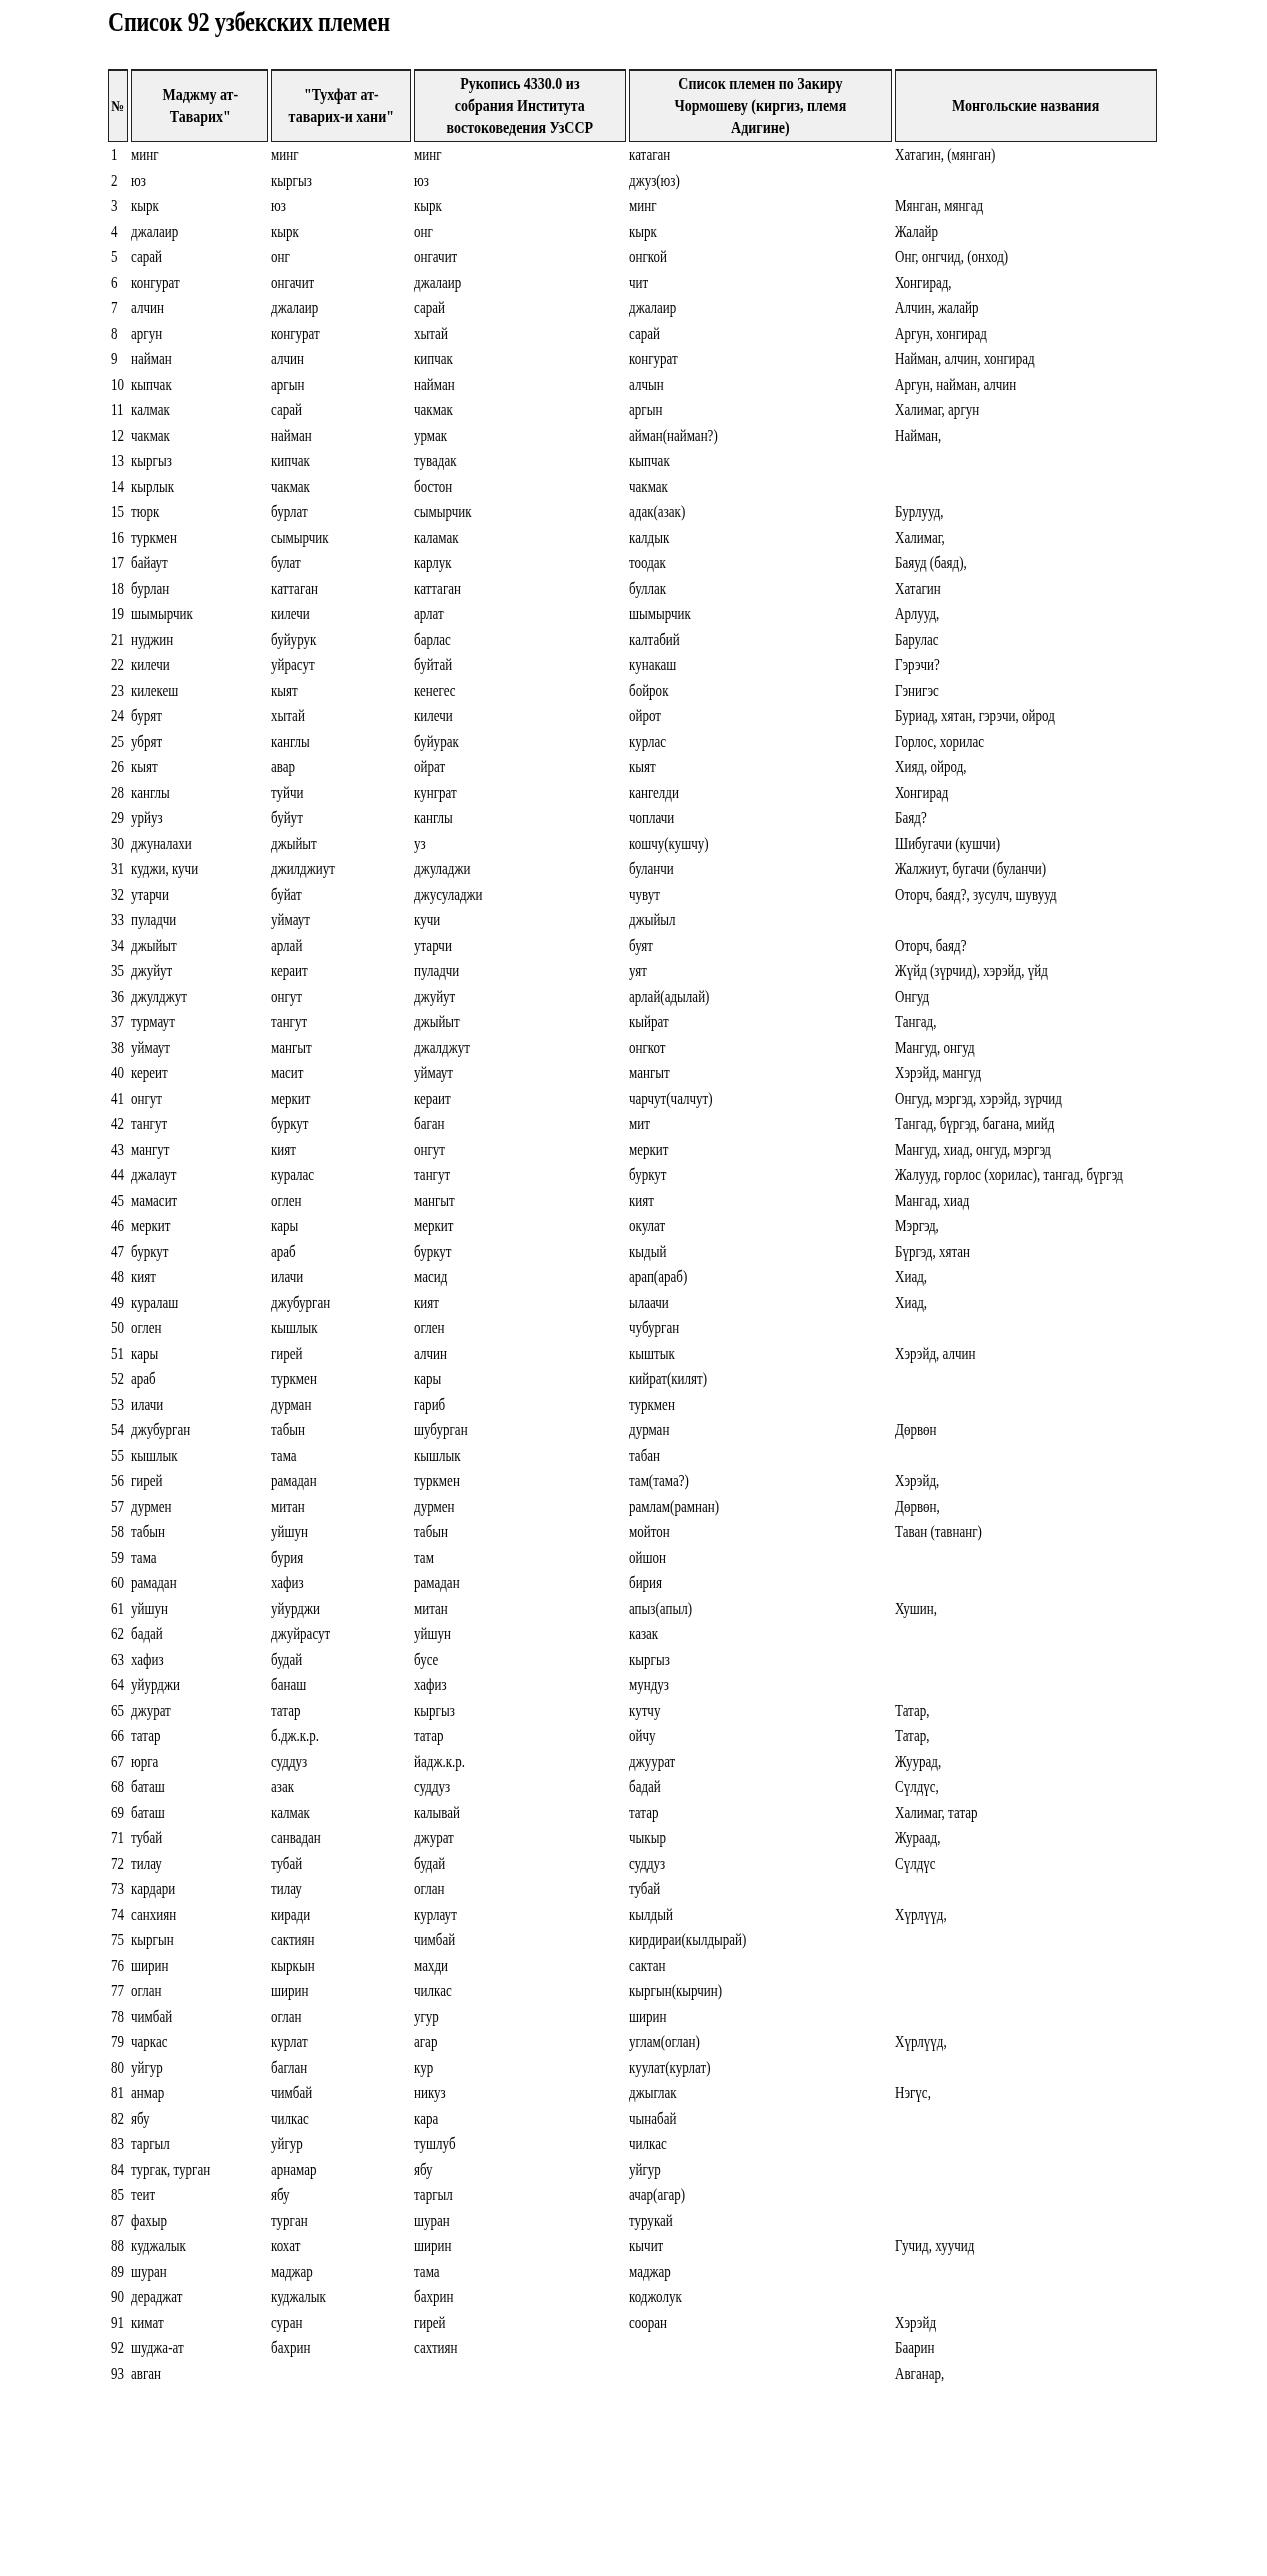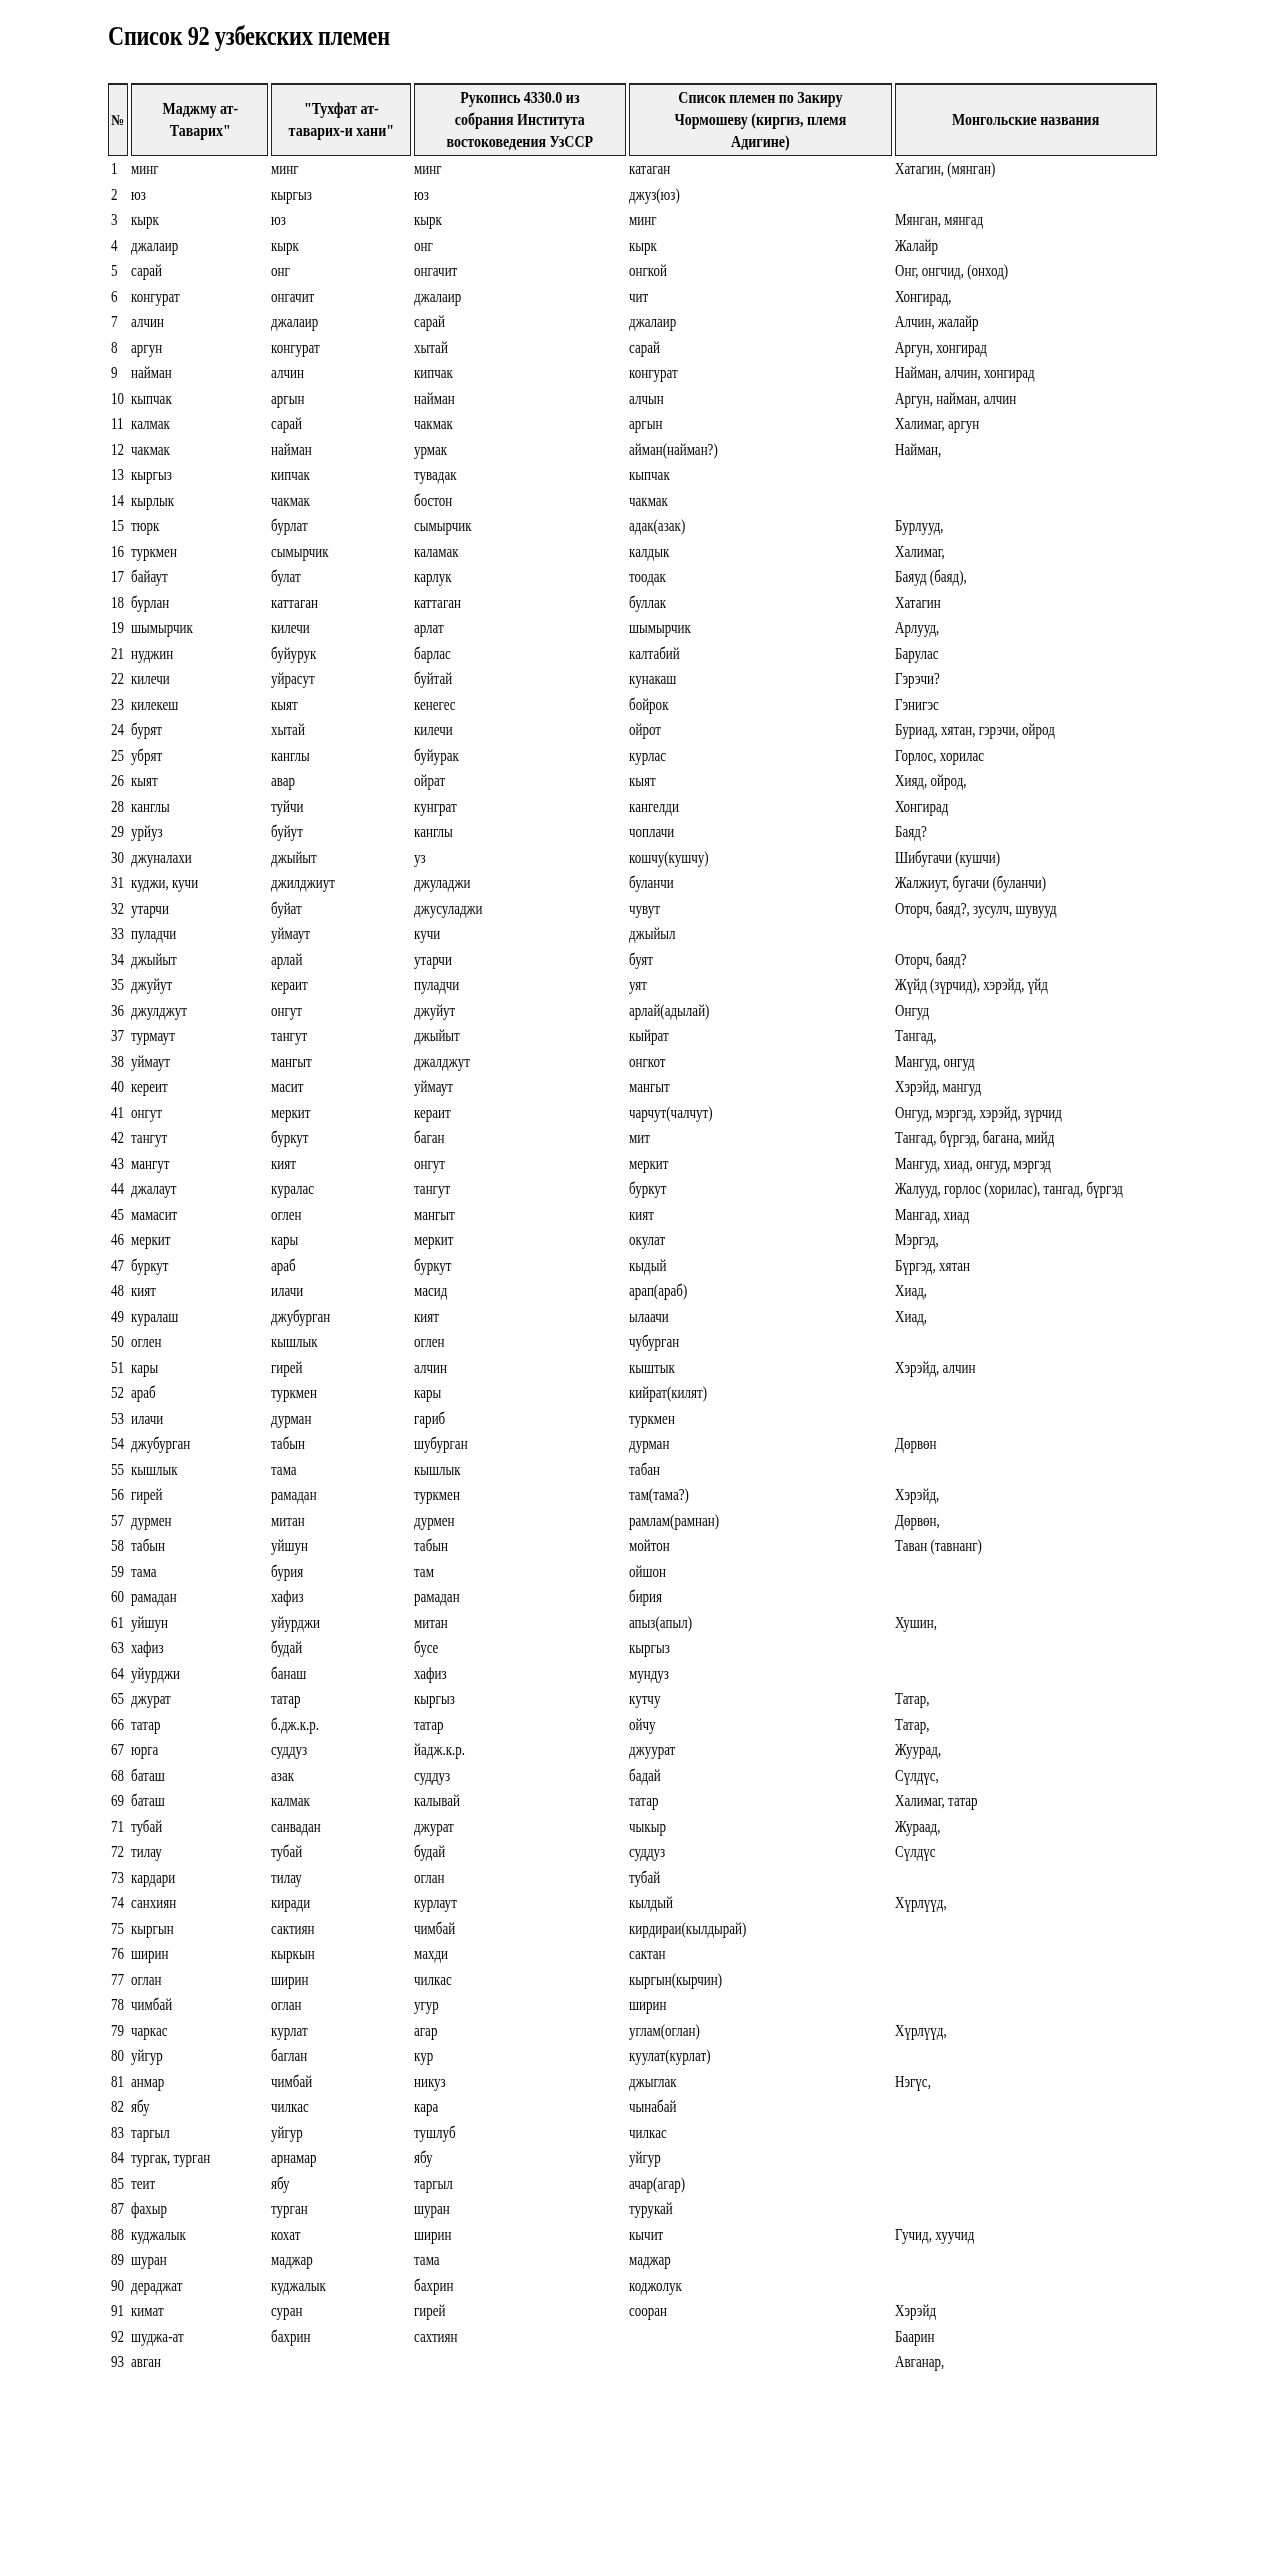--- a/index.html
+++ b/index.html
@@ -4,21 +4,21 @@
 <style>
   html, body { margin: 0; padding: 0; background: #ffffff; }
   body {
     width: 1268px;
     min-height: 2576px;
     font-family: "Liberation Serif", "DejaVu Serif", serif;
     color: #000;
   }
   .page {
     position: relative;
-    padding: 21px 0 0 108px;
+    padding: 7px 0 0 108px;
   }
   h1.title {
     font-family: "Liberation Serif", serif;
     font-weight: bold;
     font-size: 26.6px;
     margin: 0 0 31px 0;
     letter-spacing: -0.3px;
     transform: scaleX(0.84);
     transform-origin: left center;
   }
@@ -558,20 +558,28 @@
         </tr>
         <tr>
           <td class="num"><span class="cell">61</span></td>
           <td><span class="cell">уйшун</span></td>
           <td><span class="cell">уйурджи</span></td>
           <td><span class="cell">митан</span></td>
           <td><span class="cell">апыз(апыл)</span></td>
           <td class="mongol"><span class="cell">Хушин,</span></td>
         </tr>
         <tr>
+          <td class="num"><span class="cell">62</span></td>
+          <td><span class="cell">бадай</span></td>
+          <td><span class="cell">джуйрасут</span></td>
+          <td><span class="cell">уйшун</span></td>
+          <td><span class="cell">казак</span></td>
+          <td class="mongol"><span class="cell"></span></td>
+        </tr>
+        <tr>
           <td class="num"><span class="cell">63</span></td>
           <td><span class="cell">хафиз</span></td>
           <td><span class="cell">будай</span></td>
           <td><span class="cell">бусе</span></td>
           <td><span class="cell">кыргыз</span></td>
           <td class="mongol"><span class="cell"></span></td>
         </tr>
         <tr>
           <td class="num"><span class="cell">64</span></td>
           <td><span class="cell">уйурджи</span></td>

